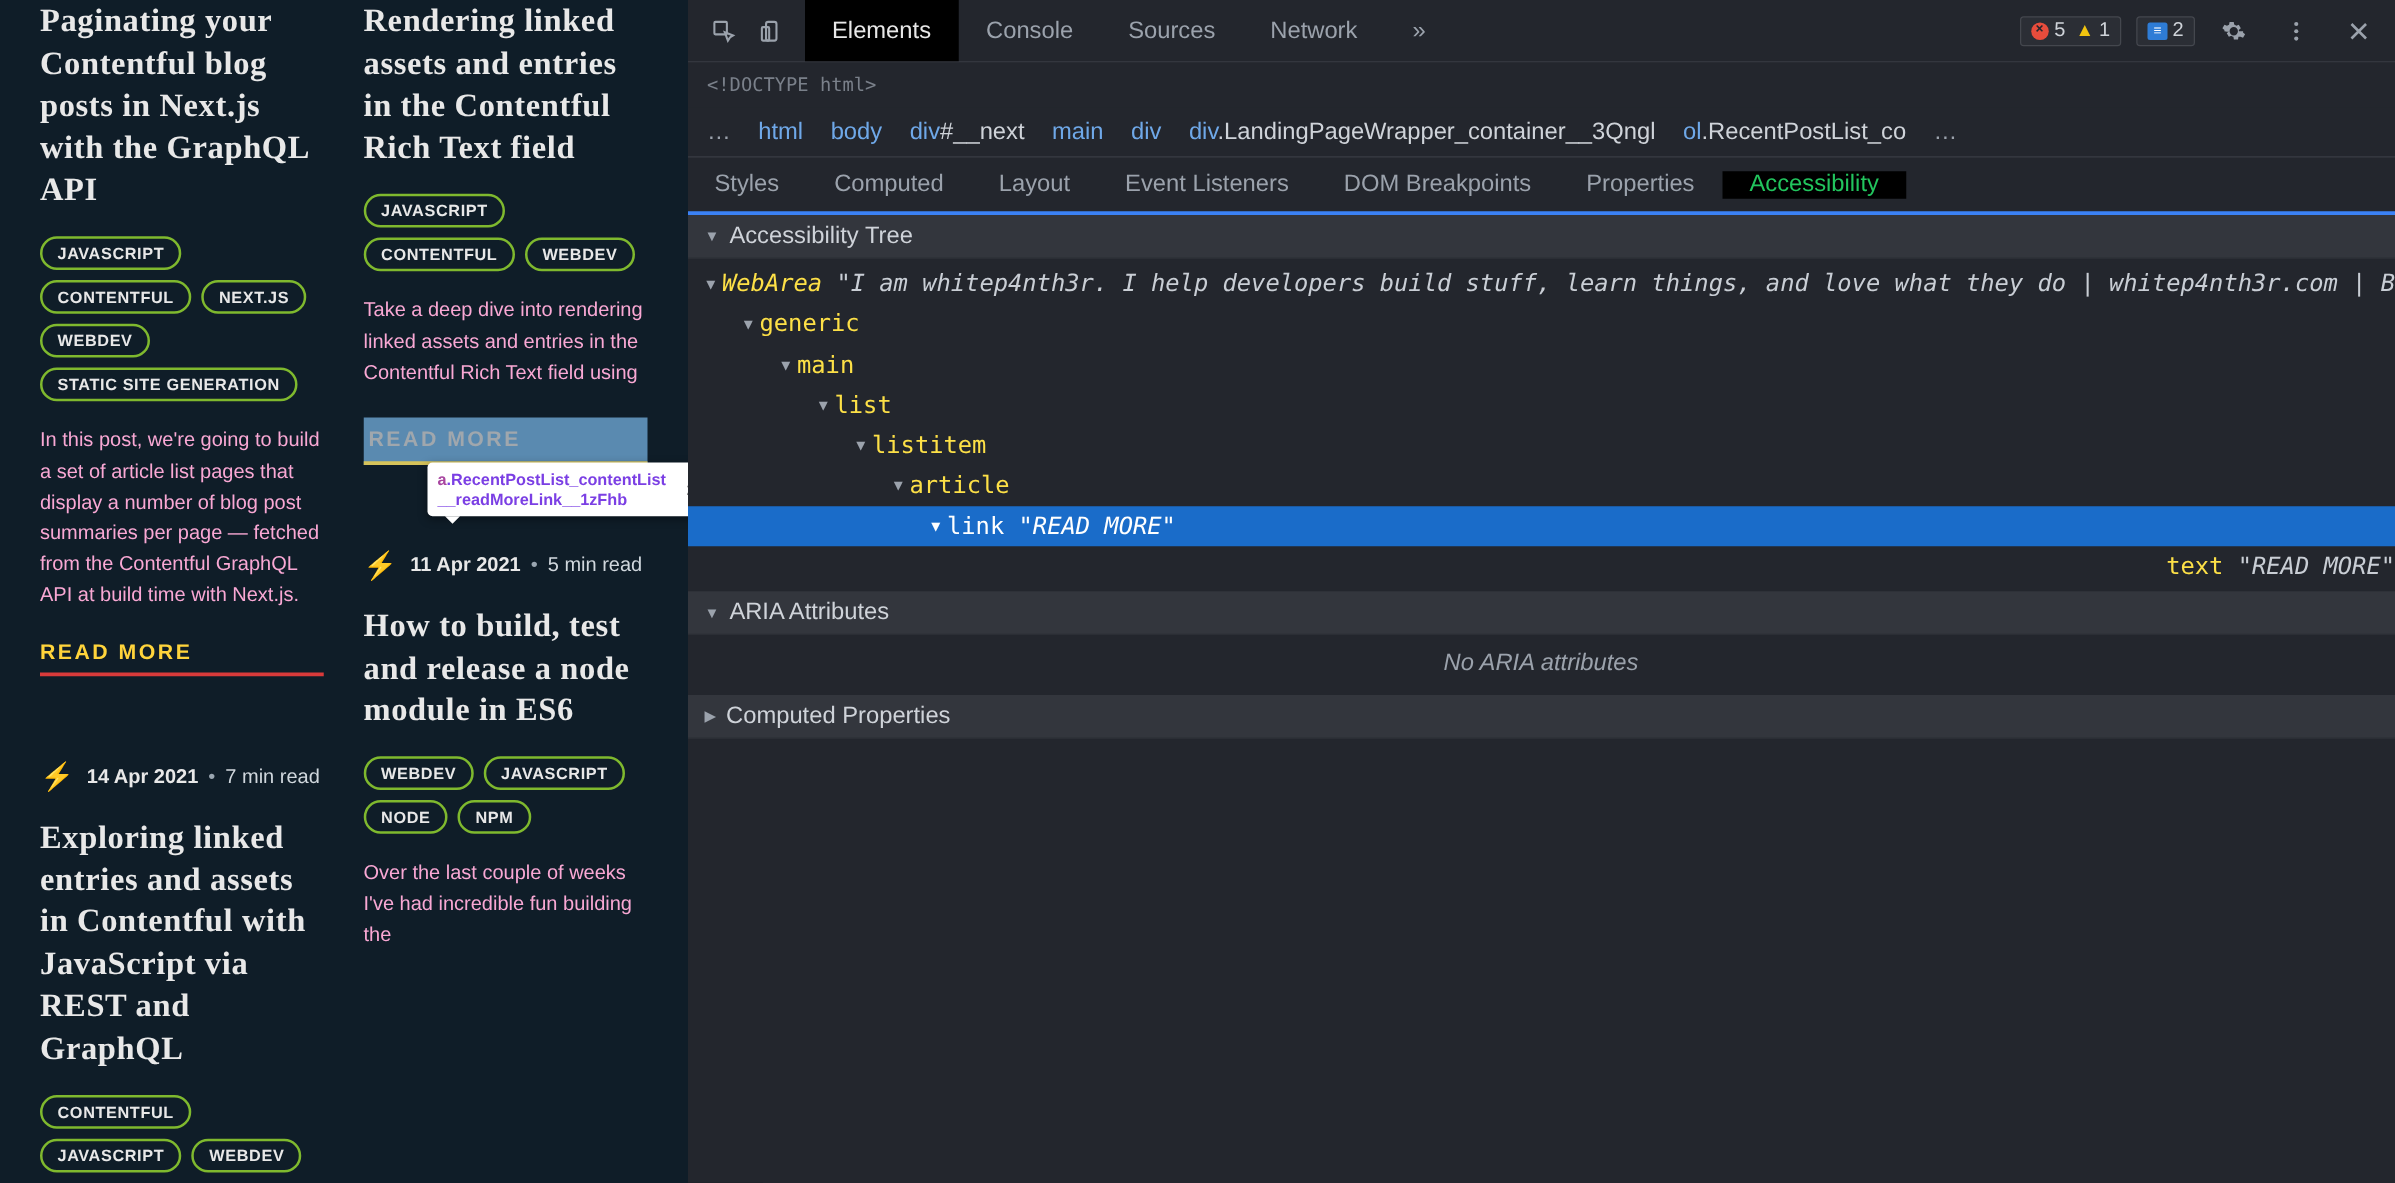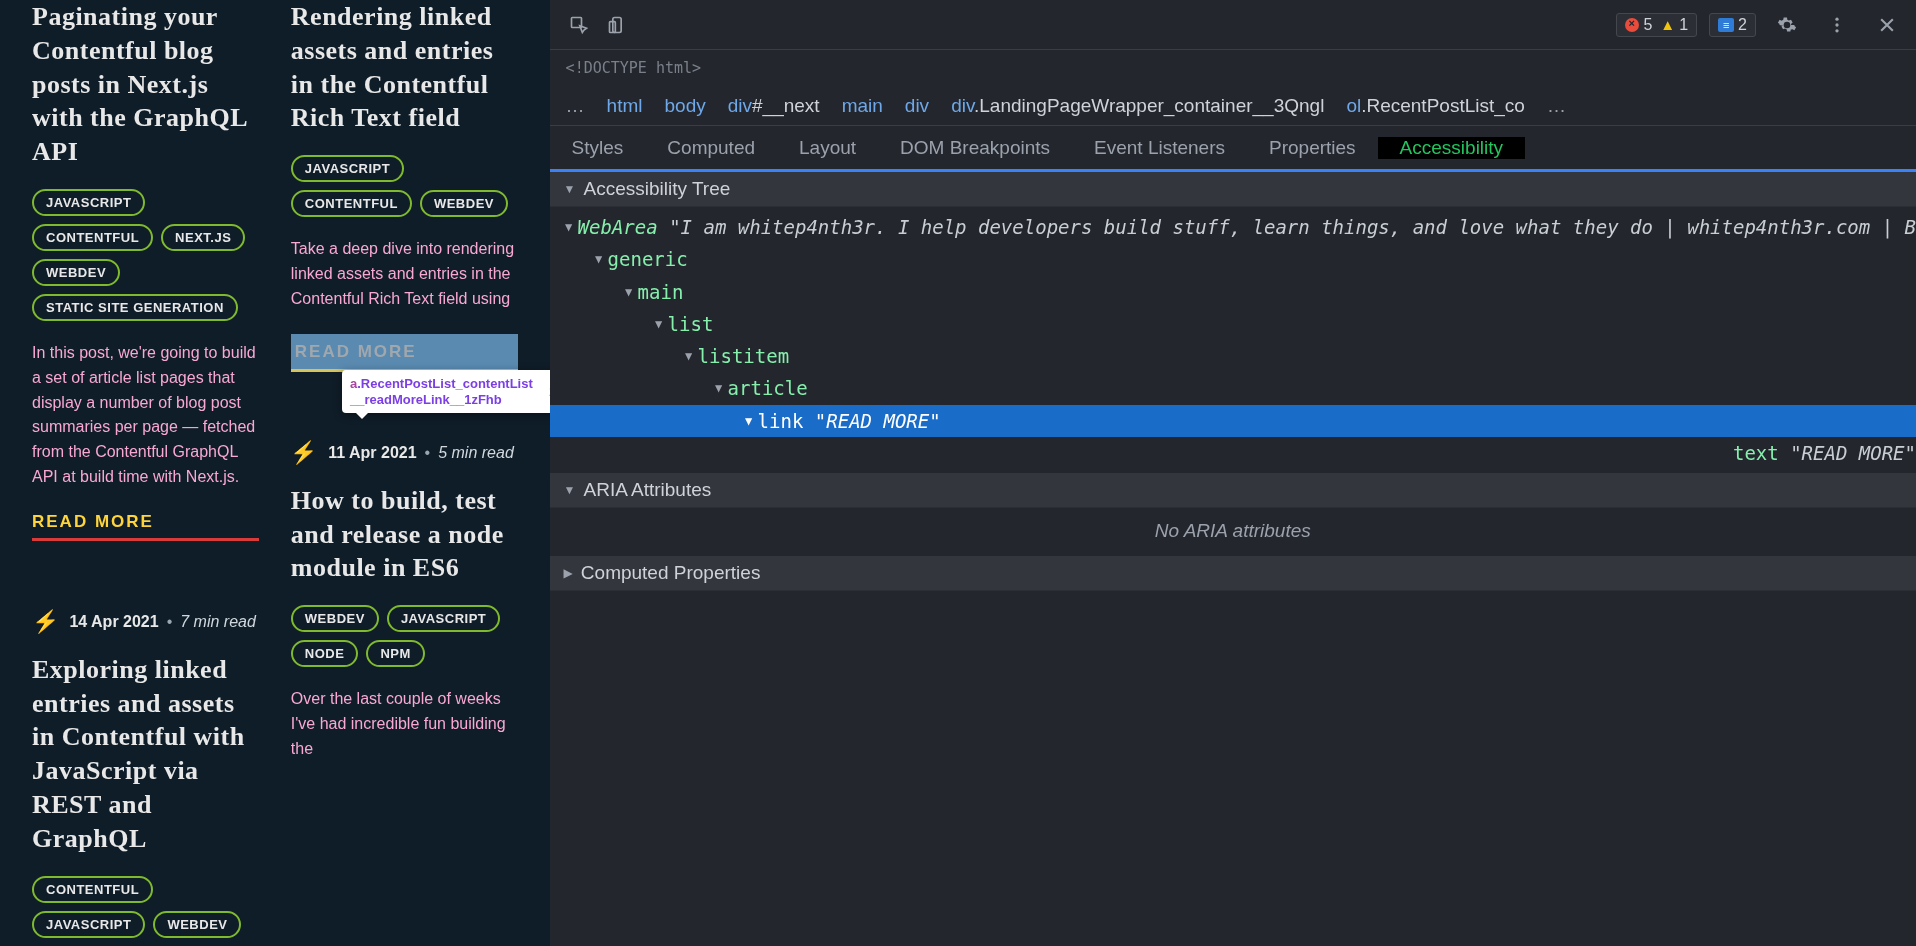--- a/index.html
+++ b/index.html
@@ -71,21 +71,21 @@
   .meta-row {
     display: flex;
     align-items: center;
     gap: 8px;
     margin: 28px 0 18px;
     font-size: 16px;
   }
   .bolt { color: #ffd43b; font-size: 22px; margin-right: 2px; }
   .meta-date { color: #e8e8e8; font-weight: 600; }
   .meta-sep { color: #9aa6b1; }
-  .meta-read { color: #d0d7dd; font-style: italic; }
+  .meta-read { color: #d0d7dd; }
 
   
   .inspect-tip {
     position: absolute;
     top: 370px;
     left: 342px;
     width: 262px;
     background: #fff;
     color: #333;
     font-size: 13px;
@@ -208,21 +208,21 @@
   .tri { font-size: 12px; color: #9ba2ac; }
 
   .tree {
     font-family: Menlo, Consolas, monospace;
     font-size: 19px;
     line-height: 1.7;
     padding: 4px 0;
   }
   .tree-row { display:flex; align-items:center; white-space:nowrap; }
   .exp { display:inline-block; width:18px; text-align:center; color:#9ba2ac; font-size:12px; }
-  .role { color:#86efac; }
+  .role { color:#fde047; }
   .role.italic { font-style: italic; }
   .name { color:#c9ced5; font-style: italic; }
   .tree-row.selected {
     background: #1a6cc9;
     color: #fff;
   }
   .tree-row.selected .role,
   .tree-row.selected .name,
   .tree-row.selected .exp { color:#fff; }
 
@@ -316,20 +316,27 @@
       <svg viewBox="0 0 24 24" fill="none" stroke="currentColor" stroke-width="2">
           <rect x="3" y="3" width="12" height="12" rx="1"></rect>
           <path d="M13 13 l8 3 -3 2 -2 3 z"></path>
         </svg>
     </div>
     <div class="dt-icon-btn">
       <svg viewBox="0 0 24 24" fill="none" stroke="currentColor" stroke-width="2">
           <rect x="7" y="3" width="10" height="18" rx="2"></rect>
           <rect x="3" y="8" width="7" height="13" rx="1"></rect>
         </svg>
+    </div>
+    <div class="dt-tabs">
+      <div class="dt-tab active">Elements</div>
+      <div class="dt-tab">Console</div>
+      <div class="dt-tab">Sources</div>
+      <div class="dt-tab">Network</div>
+      <div class="dt-tab">»</div>
     </div>
     <div class="dt-top-right">
       <div class="badge-group">
         <span class="b-dot">
             <span class="dot-red"></span>
             <span>5</span>
           </span>
         <span class="b-dot">
             <span class="tri-yellow">▲</span>
             <span>1</span>
@@ -372,22 +379,22 @@
     <span class="bc">div</span>
     <span class="bc"><span>div</span><span class="cls">.LandingPageWrapper_container__3Qngl</span></span>
     <span class="bc"><span>ol</span><span class="cls">.RecentPostList_co</span></span>
     <span class="ell">…</span>
   </div>
 
   <div class="subtabs">
     <div class="subtab">Styles</div>
     <div class="subtab">Computed</div>
     <div class="subtab">Layout</div>
+    <div class="subtab">Event Listeners</div>
     <div class="subtab">DOM Breakpoints</div>
-    <div class="subtab">Event Listeners</div>
     <div class="subtab">Properties</div>
     <div class="subtab active">Accessibility</div>
   </div>
 
   <div class="section-header">
     <span class="tri">▼</span>
     <span>Accessibility Tree</span>
   </div>
 
   <div class="tree">

